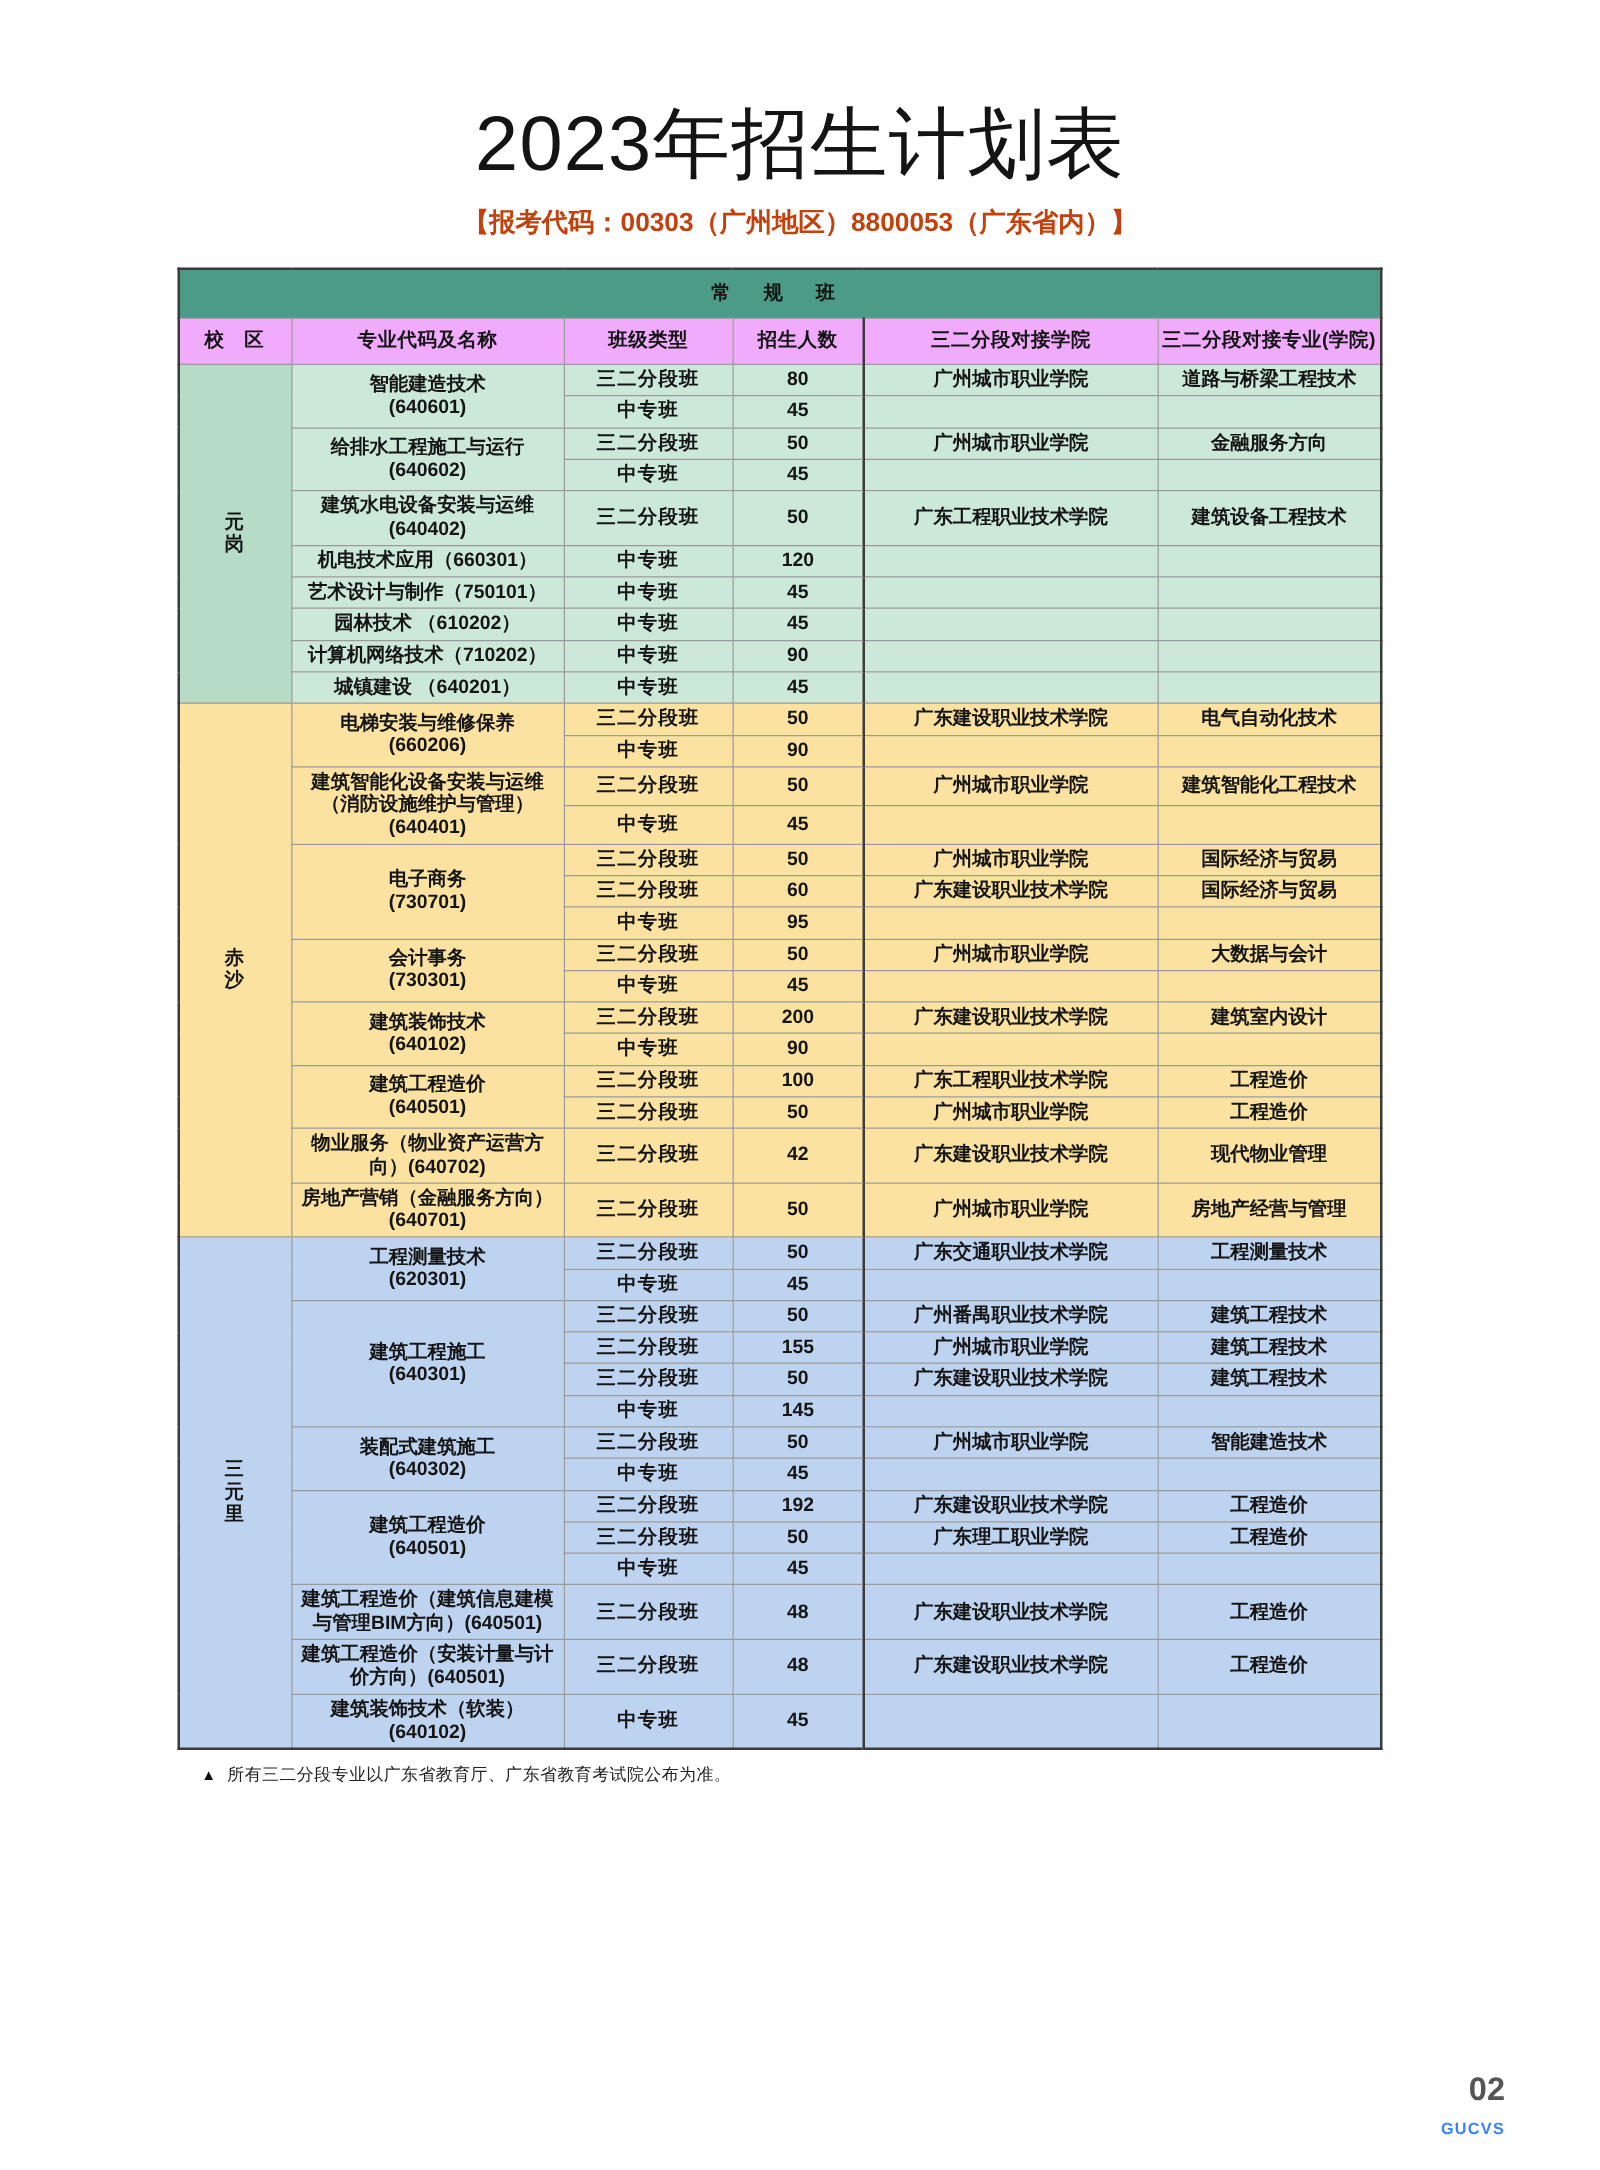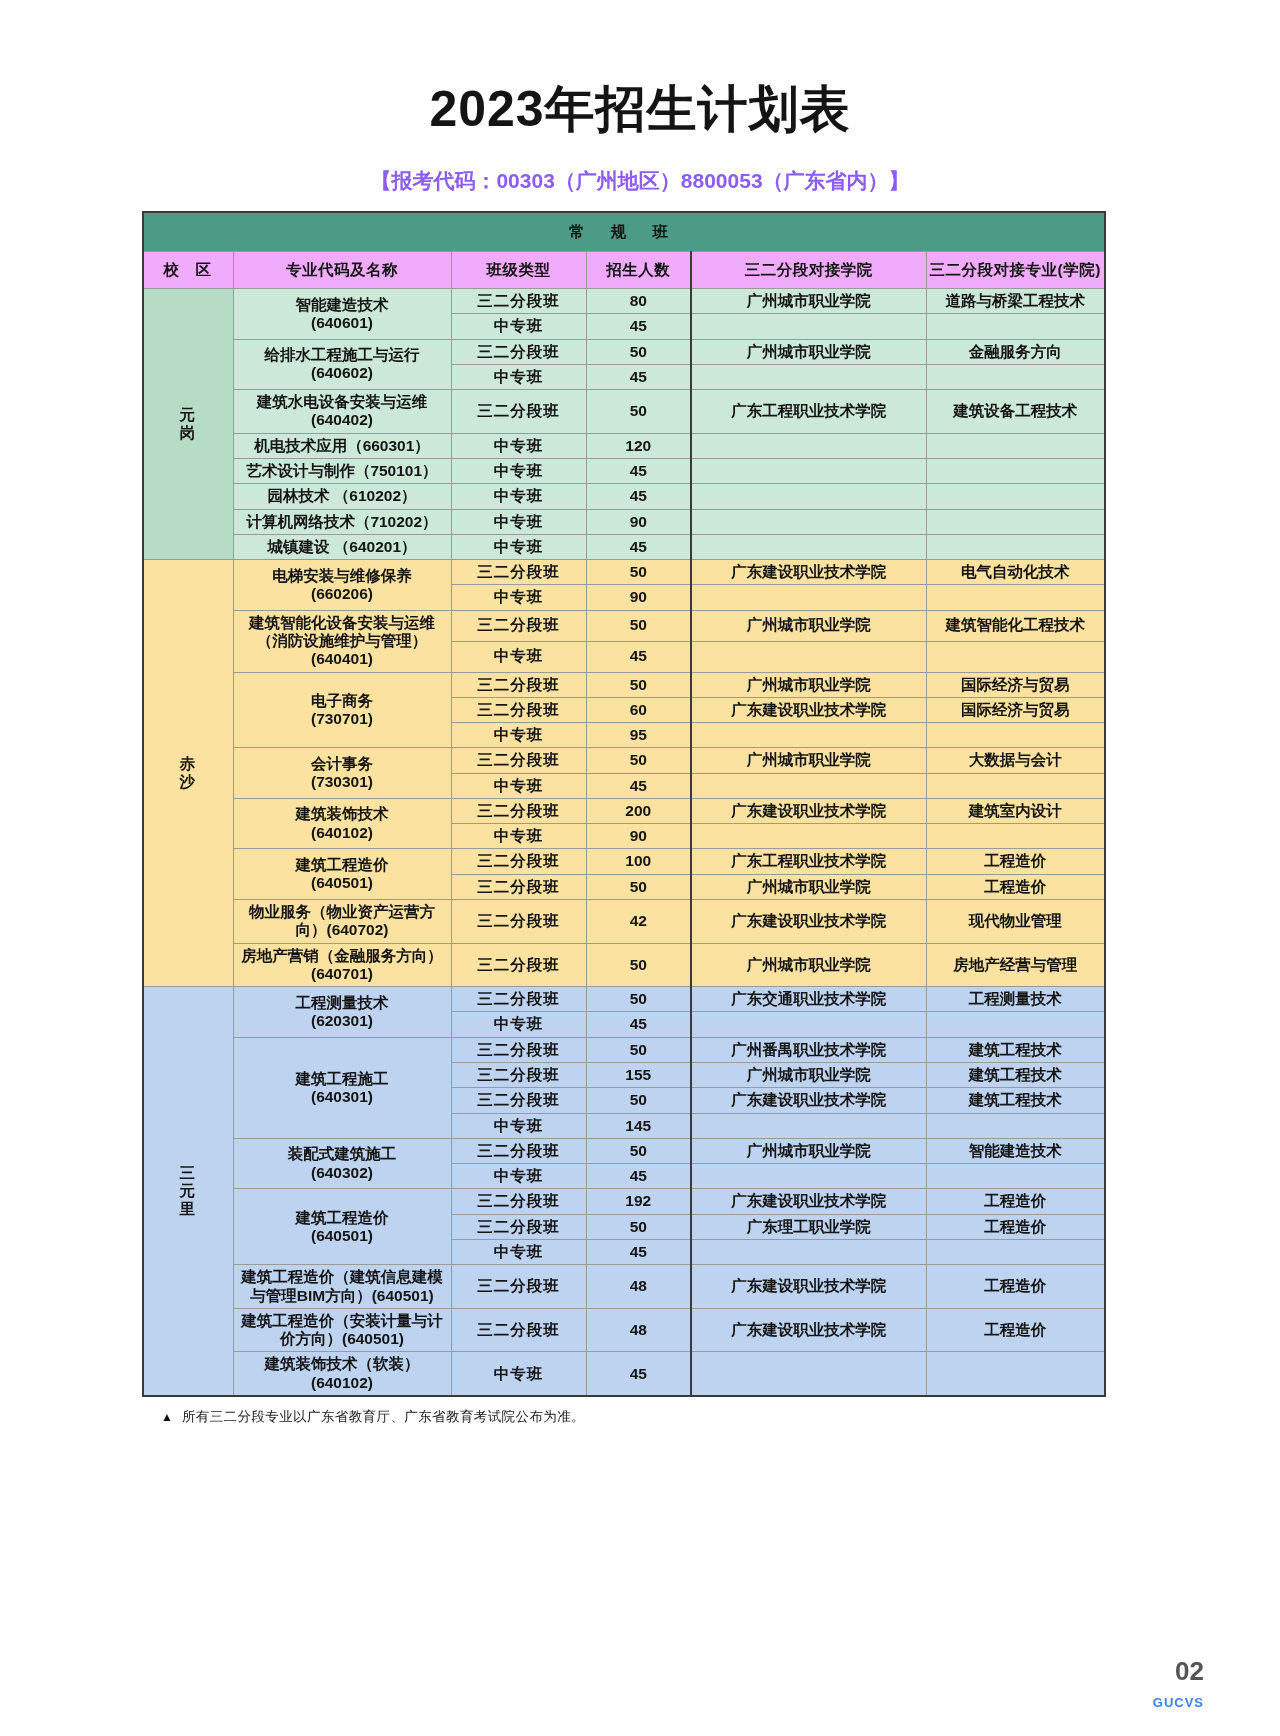--- a/index.html
+++ b/index.html
@@ -19,41 +19,41 @@
     width: 1280px;
     height: 1736px;
     box-sizing: border-box;
     padding: 0;
     position: relative;
   }
 
   
   .title {
     text-align: center;
-    font-size: 50px;
-    font-weight: 700;
+    font-size: 62px;
+    font-weight: 400;
     letter-spacing: 1px;
     color: #141414;
     margin: 0;
     padding-top: 82px;
     line-height: 1.1;
   }
   .subtitle {
     text-align: center;
     font-size: 21px;
     font-weight: 600;
-    color: #8b5cf6;
-    margin: 16px;
+    color: #c2410c;
+    margin: 0;
     padding-top: 14px;
     letter-spacing: 0px;
   }
 
   
   .table-wrap {
-    margin: 8px auto 0 auto;
+    margin: 22px auto 0 auto;
     width: 996px;
   }
   table.plan {
     border-collapse: collapse;
     width: 962px;
     table-layout: fixed;
     border: 2px solid #3a3a3a;
   }
   table.plan td, table.plan th {
     border: 1px solid #9a9a9a;

